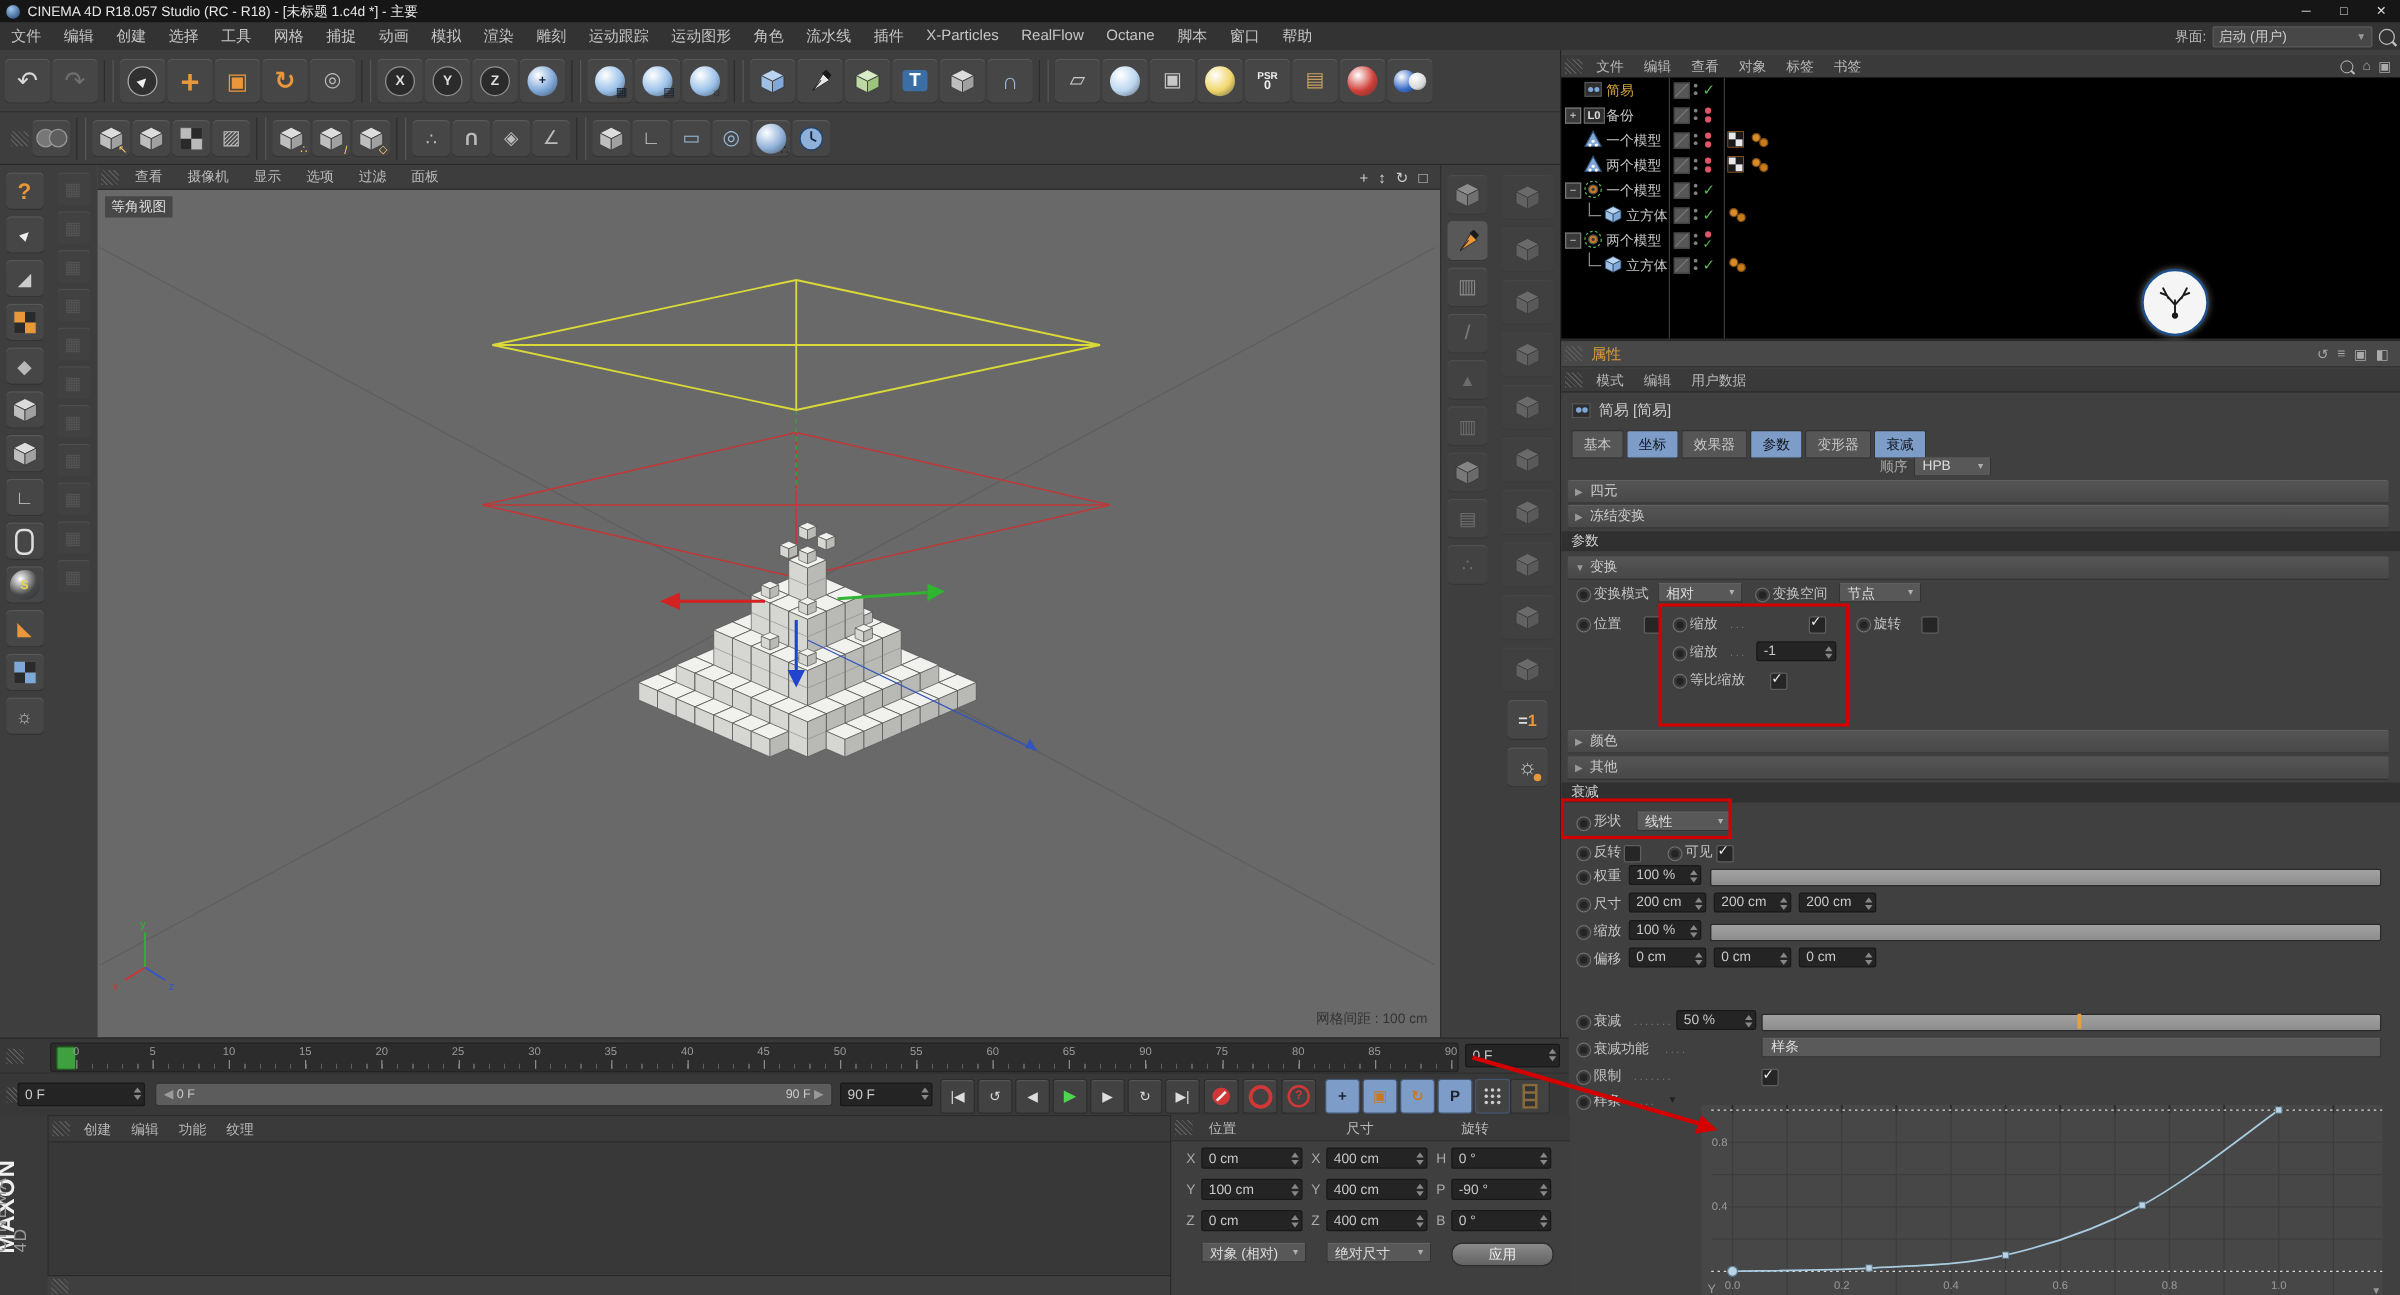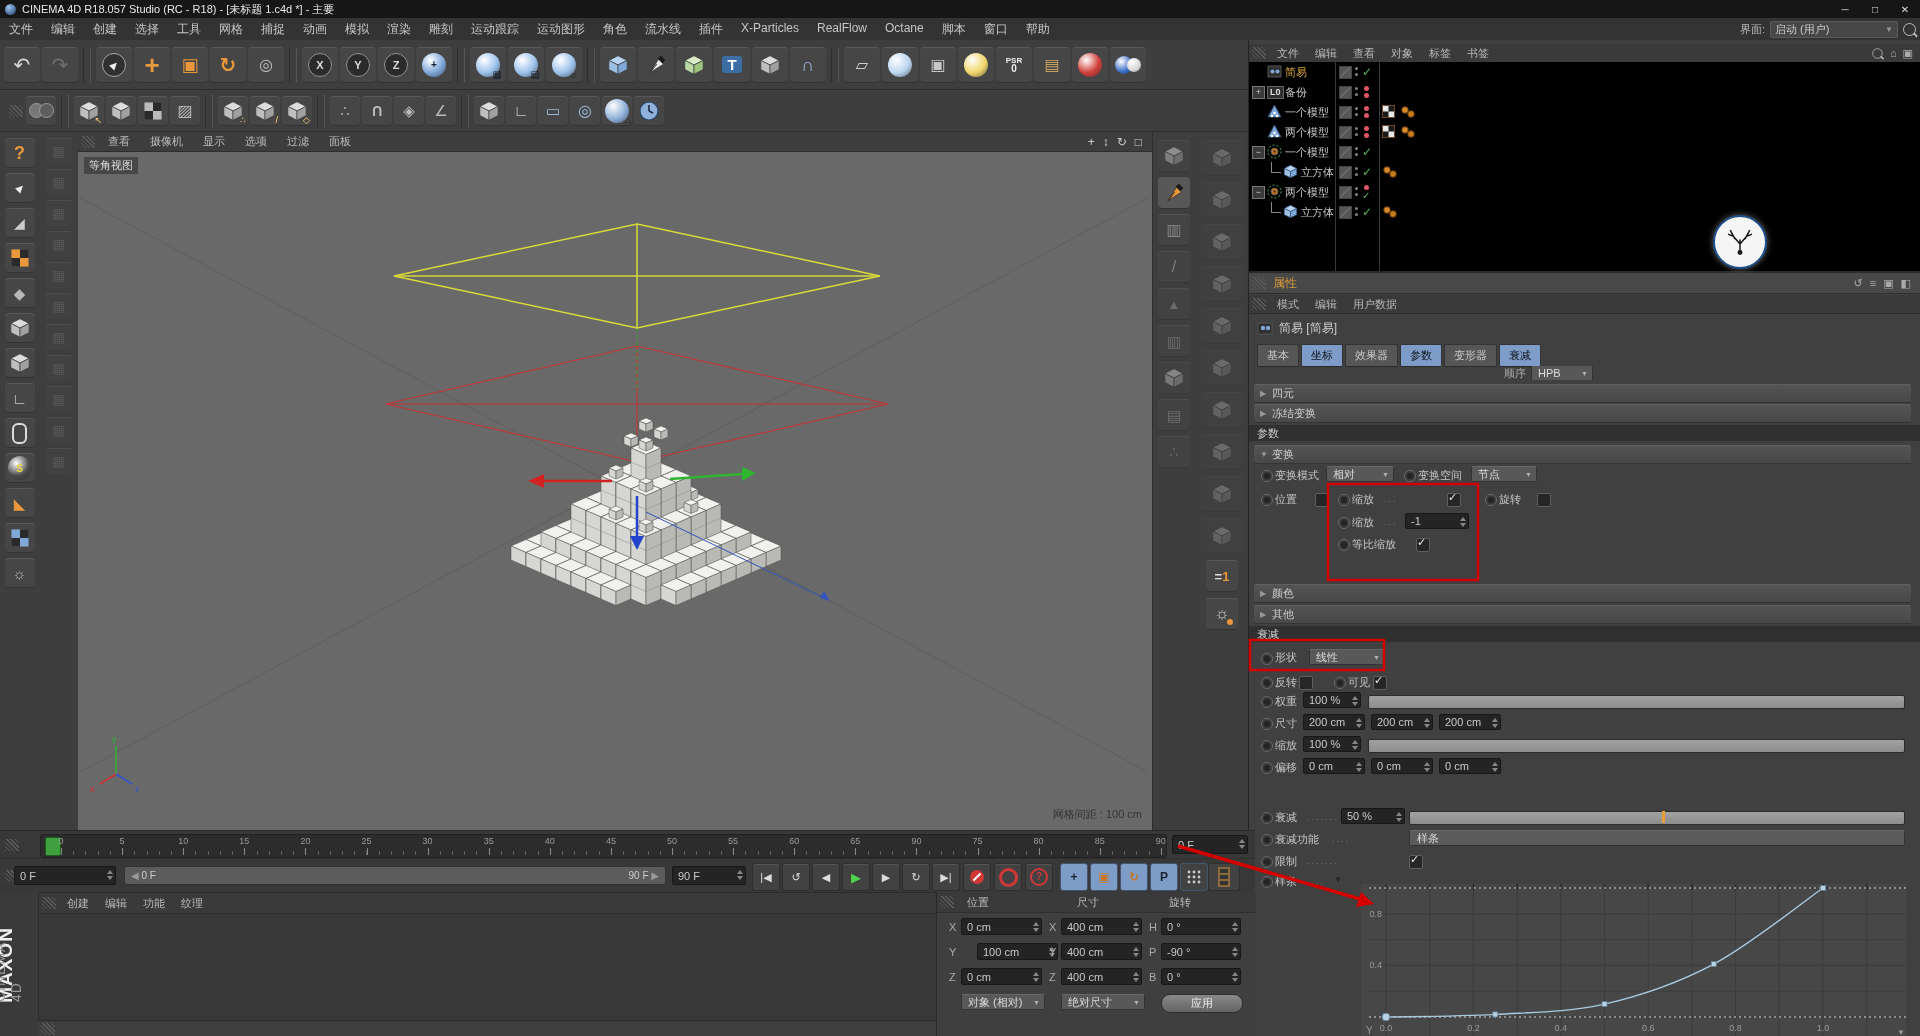--- a/index.html
+++ b/index.html
@@ -1764,21 +1764,21 @@
             <i class="stp"></i>
           </span>
         <span class="clab" style="left:212px;">H</span>
         <span class="fld cfld" style="left:224px;width:80px;">
             <span>0 °</span>
             <i class="stp"></i>
           </span>
       </div>
       <div class="crow" style="top:51px;">
         <span class="clab" style="left:12px;">Y</span>
-        <span class="fld cfld" style="left:24px;width:81px;margin-left:16px;">
+        <span class="fld cfld" style="left:24px;width:81px;">
             <span>100 cm</span>
             <i class="stp"></i>
           </span>
         <span class="clab" style="left:112px;">Y</span>
         <span class="fld cfld" style="left:124px;width:81px;">
             <span>400 cm</span>
             <i class="stp"></i>
           </span>
         <span class="clab" style="left:212px;">P</span>
         <span class="fld cfld" style="left:224px;width:80px;">

